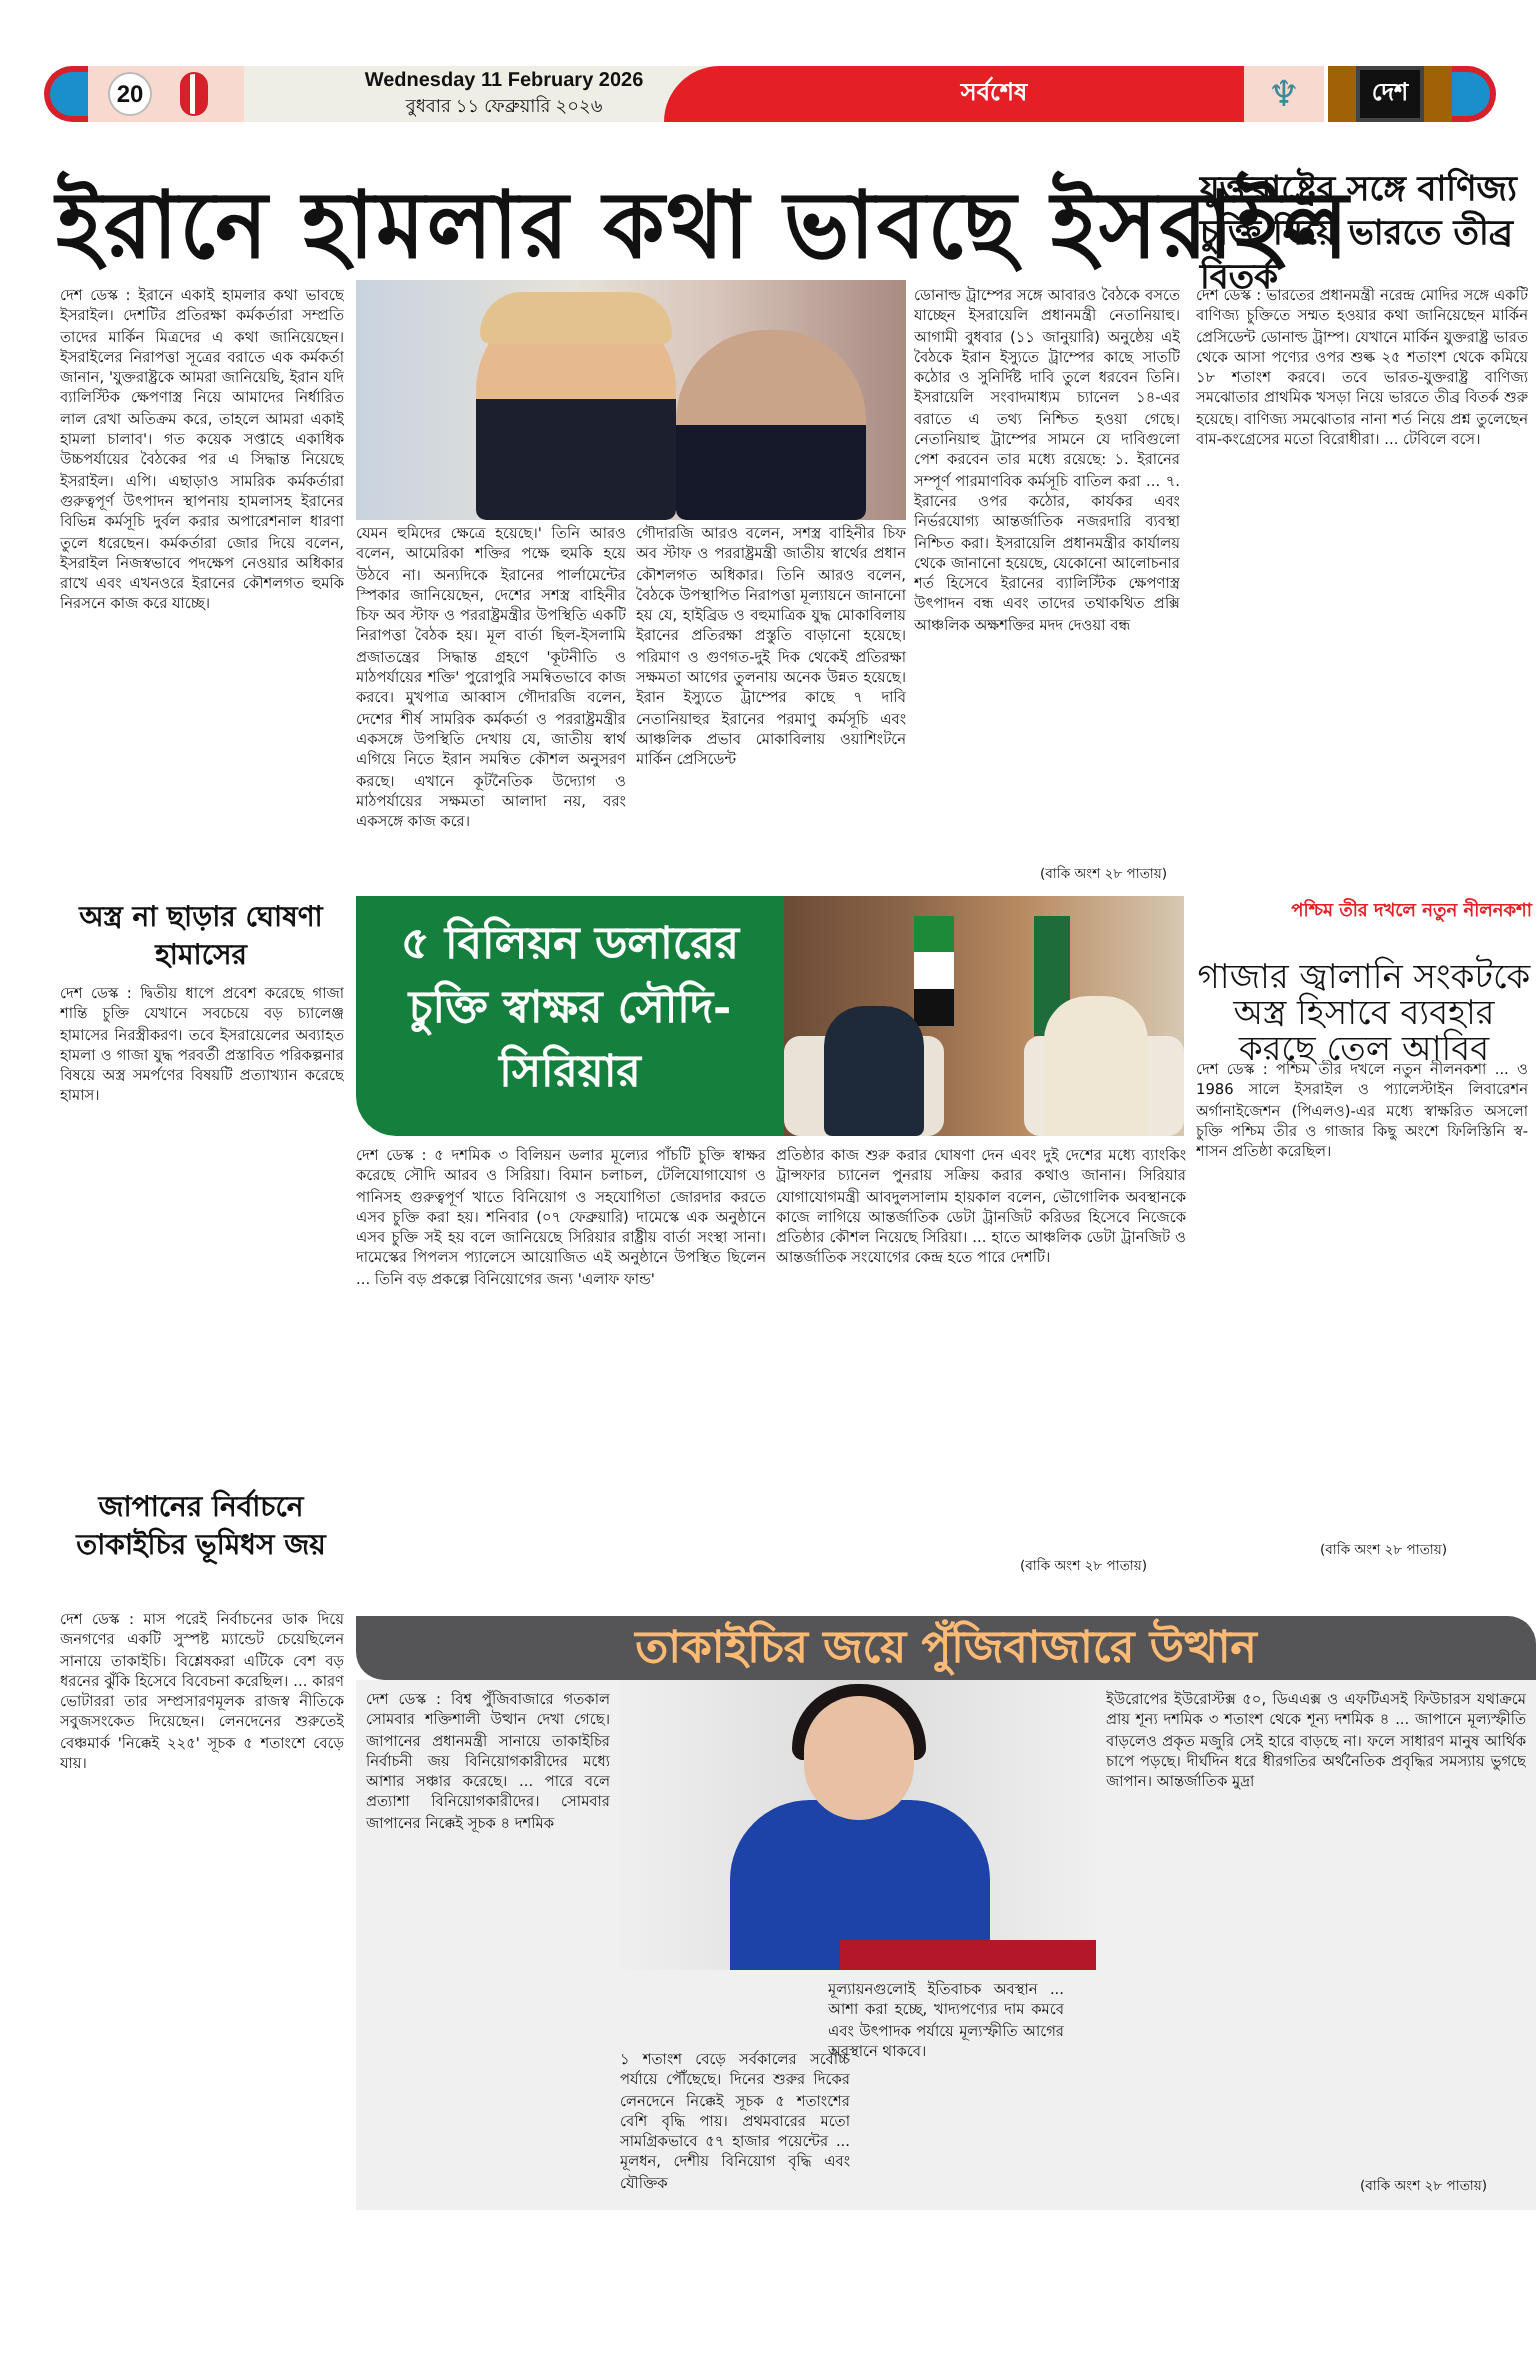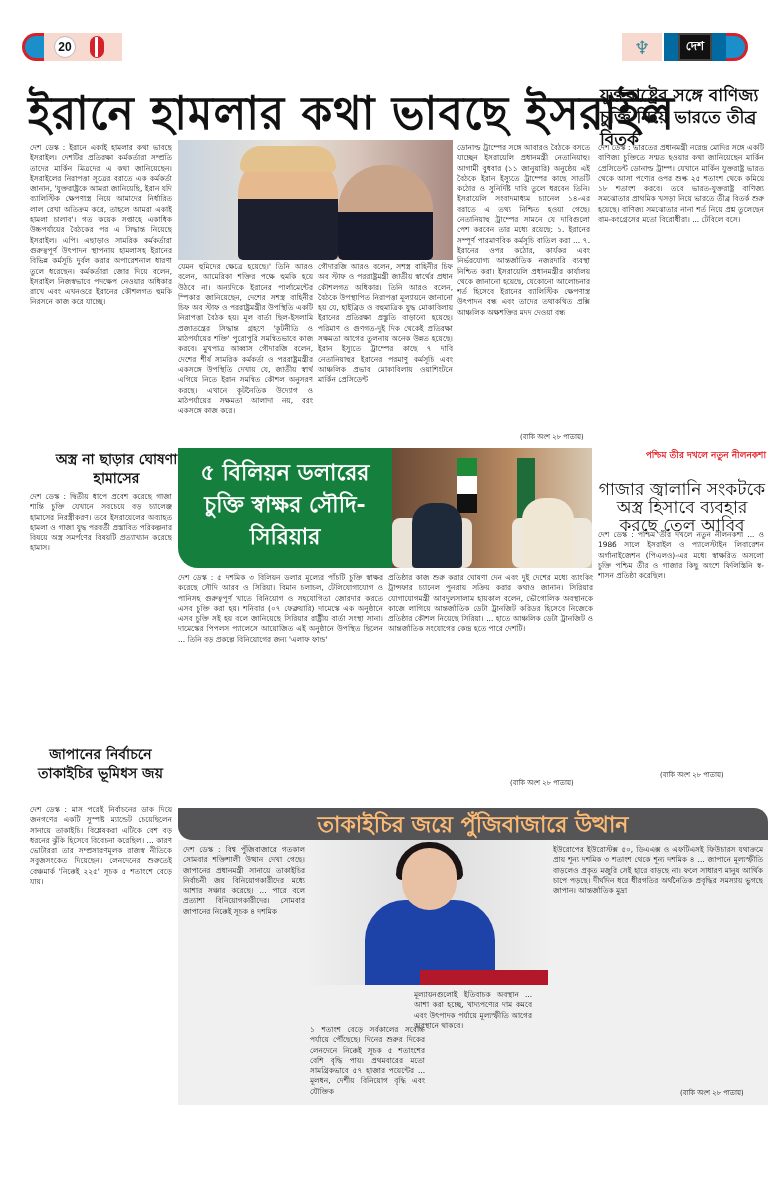--- a/index.html
+++ b/index.html
@@ -7,21 +7,21 @@
 .hdr{position:absolute;top:33px;left:22px;width:726px;height:28px}
 .hdr .capL{position:absolute;left:0;top:0;width:22px;height:28px;border-radius:14px 0 0 14px;background:#1a8fc9;border:3px solid #d6202a;border-right:none}
 .hdr .capR{position:absolute;right:0;top:0;width:22px;height:28px;border-radius:0 14px 14px 0;background:#1a8fc9;border:3px solid #d6202a;border-left:none}
 .hdr .pg{position:absolute;left:22px;top:0;width:78px;height:28px;background:#f8d9cf;display:flex;align-items:center;gap:14px;padding-left:10px}
 .pgnum{width:22px;height:22px;border-radius:11px;background:#fff;border:1px solid #bbb;font:bold 12px "Liberation Sans",sans-serif;display:flex;align-items:center;justify-content:center}
 .logoicon{width:14px;height:22px;border-radius:7px;background:linear-gradient(90deg,#d6202a 35%,#fff 35%,#fff 55%,#d6202a 55%);border:1px solid #d6202a}
 .date{position:absolute;left:100px;top:0;width:260px;height:28px;background:#efeee4;text-align:center;font:bold 10px "Liberation Sans",sans-serif;line-height:12px;padding-top:2px}
 .date .bn{font-weight:normal;font-size:9px}
 .sec{position:absolute;left:310px;top:0;width:290px;height:28px;background:#e41f26;border-radius:60px 0 0 0;color:#fff;font:bold 12px "DejaVu Sans",sans-serif;display:flex;align-items:center;justify-content:center;padding-left:40px}
 .liberty{position:absolute;left:600px;top:0;width:40px;height:28px;background:#f8d9cf;display:flex;align-items:center;justify-content:center;color:#3b8a9a;font-size:18px}
-.brand{position:absolute;left:642px;top:0;width:62px;height:28px;background:#0369a1;display:flex;align-items:center;justify-content:center}
+.brand{position:absolute;left:642px;top:0;width:62px;height:28px;background:#a16207;display:flex;align-items:center;justify-content:center}
 .brand span{background:#111;color:#fff;font:bold 12px "DejaVu Sans",sans-serif;padding:2px 6px;border:2px solid #444}
 .h1{position:absolute;left:28px;top:80px;width:570px;font:bold 44px "DejaVu Serif",serif;letter-spacing:1px;color:#111;white-space:nowrap;transform:scaleY(1.05)}
 .sidehead{position:absolute;left:600px;top:84px;width:165px;text-align:left;font:bold 17px "DejaVu Sans",sans-serif;line-height:22px}
 .col{position:absolute;font-size:7.4px;line-height:10.3px;text-align:justify;color:#111;overflow:hidden}
 .photo{position:absolute;overflow:hidden}
 .ph1{left:178px;top:140px;width:275px;height:120px;background:linear-gradient(90deg,#c9d3df 0%,#e6e2d8 40%,#d8c5bb 65%,#a98b82 100%)}
 .ph1 .p1{position:absolute;left:60px;top:10px;width:100px;height:110px;border-radius:45px 45px 5px 5px;background:linear-gradient(#e6b98f 0 45%,#1b1f2e 45%)}
 .ph1 .p2{position:absolute;left:160px;top:25px;width:95px;height:95px;border-radius:45px 45px 5px 5px;background:linear-gradient(#c9a489 0 50%,#15192a 50%)}
 .ph1 .hair{position:absolute;left:62px;top:6px;width:96px;height:26px;border-radius:40px 40px 10px 10px;background:#e4c28d}
 .kicker{position:absolute;text-align:center;font:bold 14px "DejaVu Sans",sans-serif;line-height:19px}
@@ -44,20 +44,25 @@
 </style>
 </head>
 <body>
 
 <div class="hdr">
   <div class="capL"></div>
   <div class="pg">
     <div class="pgnum">20</div>
     <div class="logoicon"></div>
   </div>
+  <div class="date">
+    <div>Wednesday 11 February 2026</div>
+    <div class="bn">বুধবার ১১ ফেব্রুয়ারি ২০২৬</div>
+  </div>
+  <div class="sec">সর্বশেষ</div>
   <div class="liberty">♆</div>
   <div class="brand">
       <span>দেশ</span>
     </div>
   <div class="capR"></div>
 </div>
 
 <div class="h1">ইরানে হামলার কথা ভাবছে ইসরাইল</div>
 <div class="sidehead">যুক্তরাষ্ট্রের সঙ্গে বাণিজ্য চুক্তি নিয়ে ভারতে তীব্র বিতর্ক</div>
 
@@ -67,21 +72,21 @@
     <div class="hair"></div>
     <div class="p2"></div>
 </div>
 <div class="col" style="left:178px;top:262px;width:135px;height:180px">যেমন হুমিদের ক্ষেত্রে হয়েছে।' তিনি আরও বলেন, আমেরিকা শক্তির পক্ষে হুমকি হয়ে উঠবে না। অন্যদিকে ইরানের পার্লামেন্টের স্পিকার জানিয়েছেন, দেশের সশস্ত্র বাহিনীর চিফ অব স্টাফ ও পররাষ্ট্রমন্ত্রীর উপস্থিতি একটি নিরাপত্তা বৈঠক হয়। মূল বার্তা ছিল-ইসলামি প্রজাতন্ত্রের সিদ্ধান্ত গ্রহণে 'কূটনীতি ও মাঠপর্যায়ের শক্তি' পুরোপুরি সমন্বিতভাবে কাজ করবে। মুখপাত্র আব্বাস গৌদারজি বলেন, দেশের শীর্ষ সামরিক কর্মকর্তা ও পররাষ্ট্রমন্ত্রীর একসঙ্গে উপস্থিতি দেখায় যে, জাতীয় স্বার্থ এগিয়ে নিতে ইরান সমন্বিত কৌশল অনুসরণ করছে। এখানে কূটনৈতিক উদ্যোগ ও মাঠপর্যায়ের সক্ষমতা আলাদা নয়, বরং একসঙ্গে কাজ করে।</div>
 <div class="col" style="left:318px;top:262px;width:135px;height:180px">গৌদারজি আরও বলেন, সশস্ত্র বাহিনীর চিফ অব স্টাফ ও পররাষ্ট্রমন্ত্রী জাতীয় স্বার্থের প্রধান কৌশলগত অধিকার। তিনি আরও বলেন, বৈঠকে উপস্থাপিত নিরাপত্তা মূল্যায়নে জানানো হয় যে, হাইব্রিড ও বহুমাত্রিক যুদ্ধ মোকাবিলায় ইরানের প্রতিরক্ষা প্রস্তুতি বাড়ানো হয়েছে। পরিমাণ ও গুণগত-দুই দিক থেকেই প্রতিরক্ষা সক্ষমতা আগের তুলনায় অনেক উন্নত হয়েছে। ইরান ইস্যুতে ট্রাম্পের কাছে ৭ দাবি নেতানিয়াহুর ইরানের পরমাণু কর্মসূচি এবং আঞ্চলিক প্রভাব মোকাবিলায় ওয়াশিংটনে মার্কিন প্রেসিডেন্ট</div>
 <div class="col" style="left:457px;top:143px;width:133px;height:290px">ডোনাল্ড ট্রাম্পের সঙ্গে আবারও বৈঠকে বসতে যাচ্ছেন ইসরায়েলি প্রধানমন্ত্রী নেতানিয়াহু। আগামী বুধবার (১১ জানুয়ারি) অনুষ্ঠেয় এই বৈঠকে ইরান ইস্যুতে ট্রাম্পের কাছে সাতটি কঠোর ও সুনির্দিষ্ট দাবি তুলে ধরবেন তিনি। ইসরায়েলি সংবাদমাধ্যম চ্যানেল ১৪-এর বরাতে এ তথ্য নিশ্চিত হওয়া গেছে। নেতানিয়াহু ট্রাম্পের সামনে যে দাবিগুলো পেশ করবেন তার মধ্যে রয়েছে: ১. ইরানের সম্পূর্ণ পারমাণবিক কর্মসূচি বাতিল করা ... ৭. ইরানের ওপর কঠোর, কার্যকর এবং নির্ভরযোগ্য আন্তর্জাতিক নজরদারি ব্যবস্থা নিশ্চিত করা। ইসরায়েলি প্রধানমন্ত্রীর কার্যালয় থেকে জানানো হয়েছে, যেকোনো আলোচনার শর্ত হিসেবে ইরানের ব্যালিস্টিক ক্ষেপণাস্ত্র উৎপাদন বন্ধ এবং তাদের তথাকথিত প্রক্সি আঞ্চলিক অক্ষশক্তির মদদ দেওয়া বন্ধ</div>
 <div class="col" style="left:520px;top:432px;width:75px;height:11px;font-size:6.8px">(বাকি অংশ ২৮ পাতায়)</div>
 
 <div class="col" style="left:598px;top:143px;width:166px;height:290px">দেশ ডেস্ক : ভারতের প্রধানমন্ত্রী নরেন্দ্র মোদির সঙ্গে একটি বাণিজ্য চুক্তিতে সম্মত হওয়ার কথা জানিয়েছেন মার্কিন প্রেসিডেন্ট ডোনাল্ড ট্রাম্প। যেখানে মার্কিন যুক্তরাষ্ট্র ভারত থেকে আসা পণ্যের ওপর শুল্ক ২৫ শতাংশ থেকে কমিয়ে ১৮ শতাংশ করবে। তবে ভারত-যুক্তরাষ্ট্র বাণিজ্য সমঝোতার প্রাথমিক খসড়া নিয়ে ভারতে তীব্র বিতর্ক শুরু হয়েছে। বাণিজ্য সমঝোতার নানা শর্ত নিয়ে প্রশ্ন তুলেছেন বাম-কংগ্রেসের মতো বিরোধীরা। ... টেবিলে বসে।</div>
 
-<div class="kicker" style="left:44px;top:450px;width:145px">অস্ত্র না ছাড়ার ঘোষণা হামাসের</div>
+<div class="kicker" style="left:28px;top:450px;width:145px">অস্ত্র না ছাড়ার ঘোষণা হামাসের</div>
 <div class="col" style="left:30px;top:492px;width:142px;height:230px">দেশ ডেস্ক : দ্বিতীয় ধাপে প্রবেশ করেছে গাজা শান্তি চুক্তি যেখানে সবচেয়ে বড় চ্যালেঞ্জ হামাসের নিরস্ত্রীকরণ। তবে ইসরায়েলের অব্যাহত হামলা ও গাজা যুদ্ধ পরবর্তী প্রস্তাবিত পরিকল্পনার বিষয়ে অস্ত্র সমর্পণের বিষয়টি প্রত্যাখ্যান করেছে হামাস।</div>
 
 <div class="banner1">৫ বিলিয়ন ডলারের চুক্তি স্বাক্ষর সৌদি-সিরিয়ার</div>
 <div class="photo ph2">
   <div class="flag1"></div>
     <div class="flag2"></div>
   <div class="chair1"></div>
     <div class="chair2"></div>
   <div class="man1"></div>
     <div class="man2"></div>

